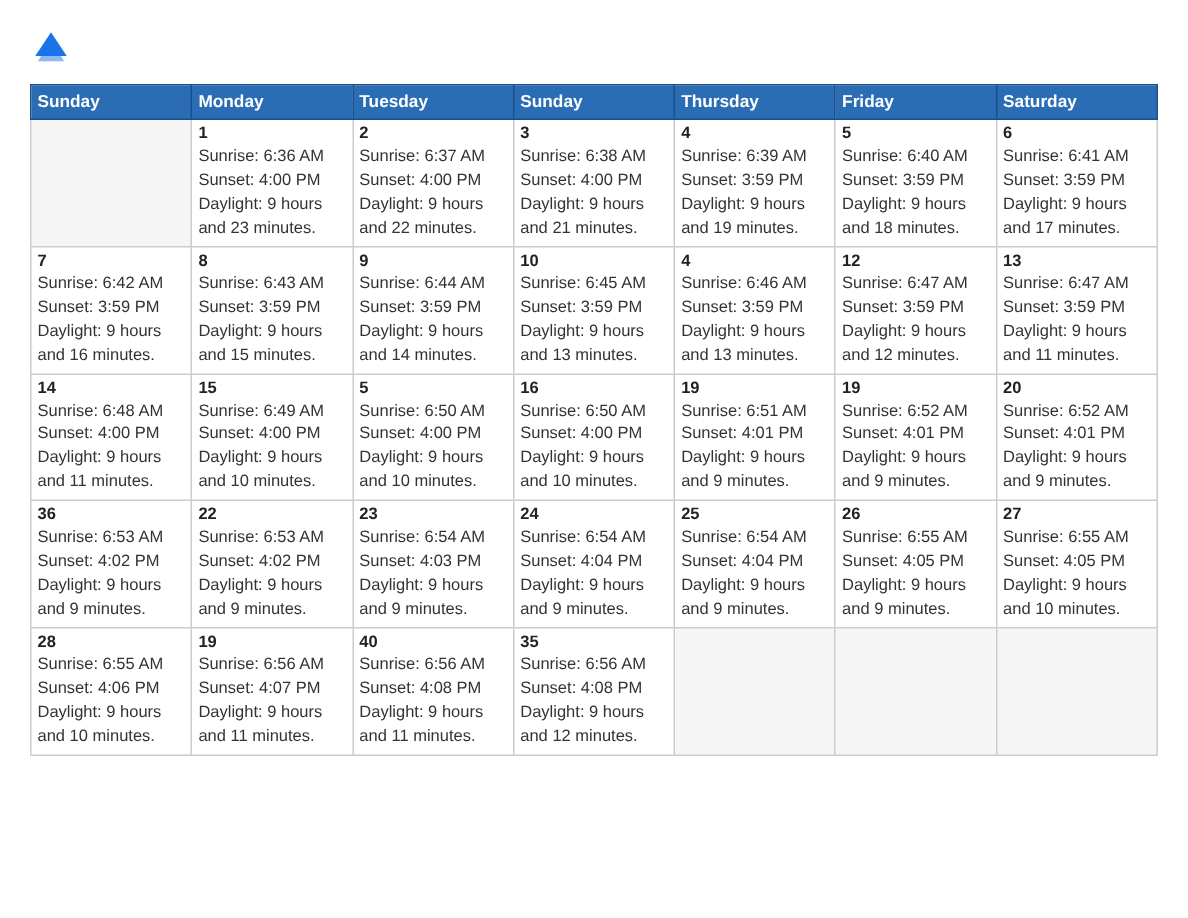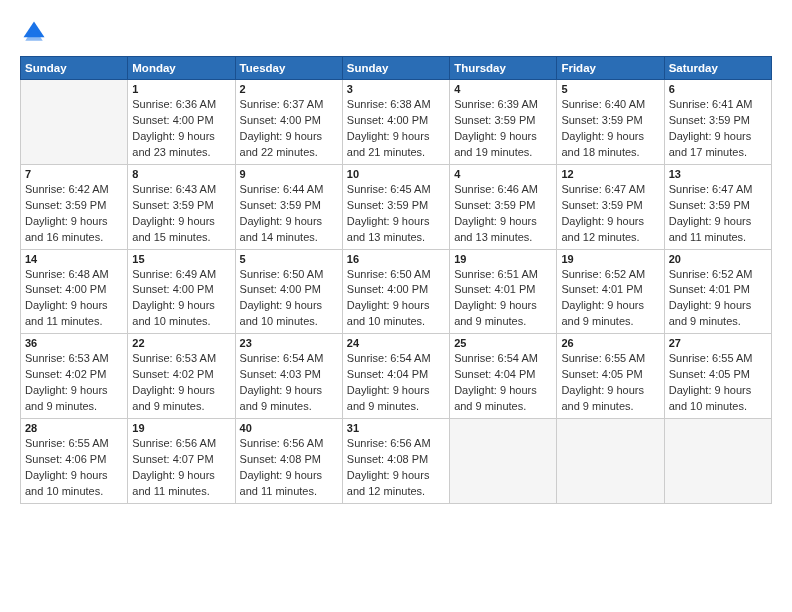--- a/index.html
+++ b/index.html
@@ -256,21 +256,21 @@
           </td>
           <td>
             <div class="day-number">19</div>
             <div class="day-info">Sunrise: 6:56 AM<br>Sunset: 4:07 PM<br>Daylight: 9 hours and 11 minutes.</div>
           </td>
           <td>
             <div class="day-number">40</div>
             <div class="day-info">Sunrise: 6:56 AM<br>Sunset: 4:08 PM<br>Daylight: 9 hours and 11 minutes.</div>
           </td>
           <td>
-            <div class="day-number">31</div>
+            <div class="day-number">35</div>
             <div class="day-info">Sunrise: 6:56 AM<br>Sunset: 4:08 PM<br>Daylight: 9 hours and 12 minutes.</div>
           </td>
           <td class="empty"></td>
           <td class="empty"></td>
           <td class="empty"></td>
         </tr>
       </tbody>
   </table>
 </div>
 

